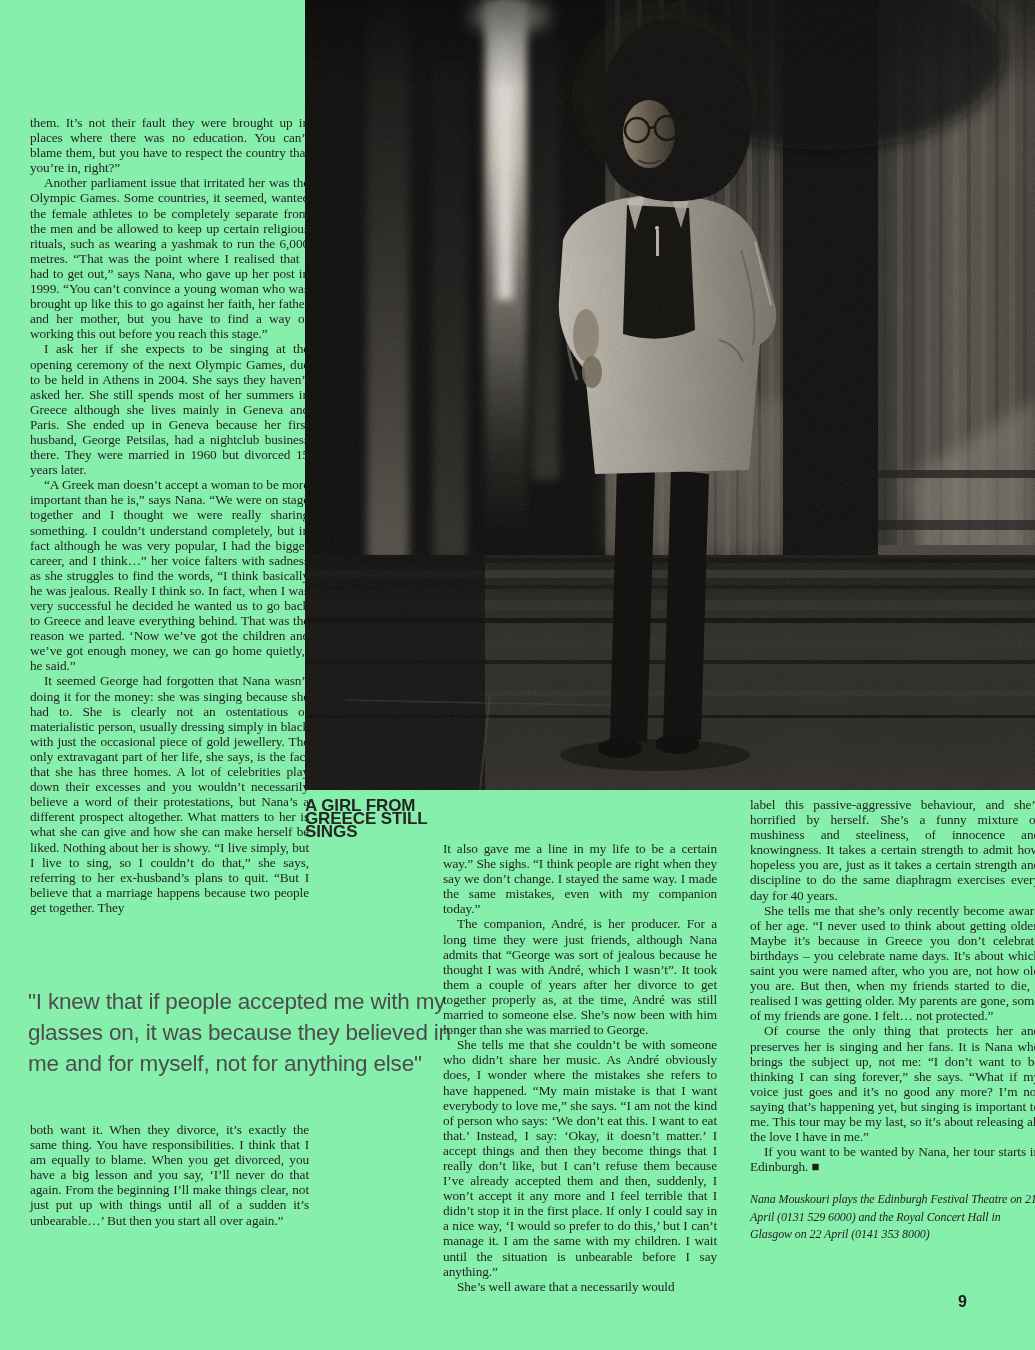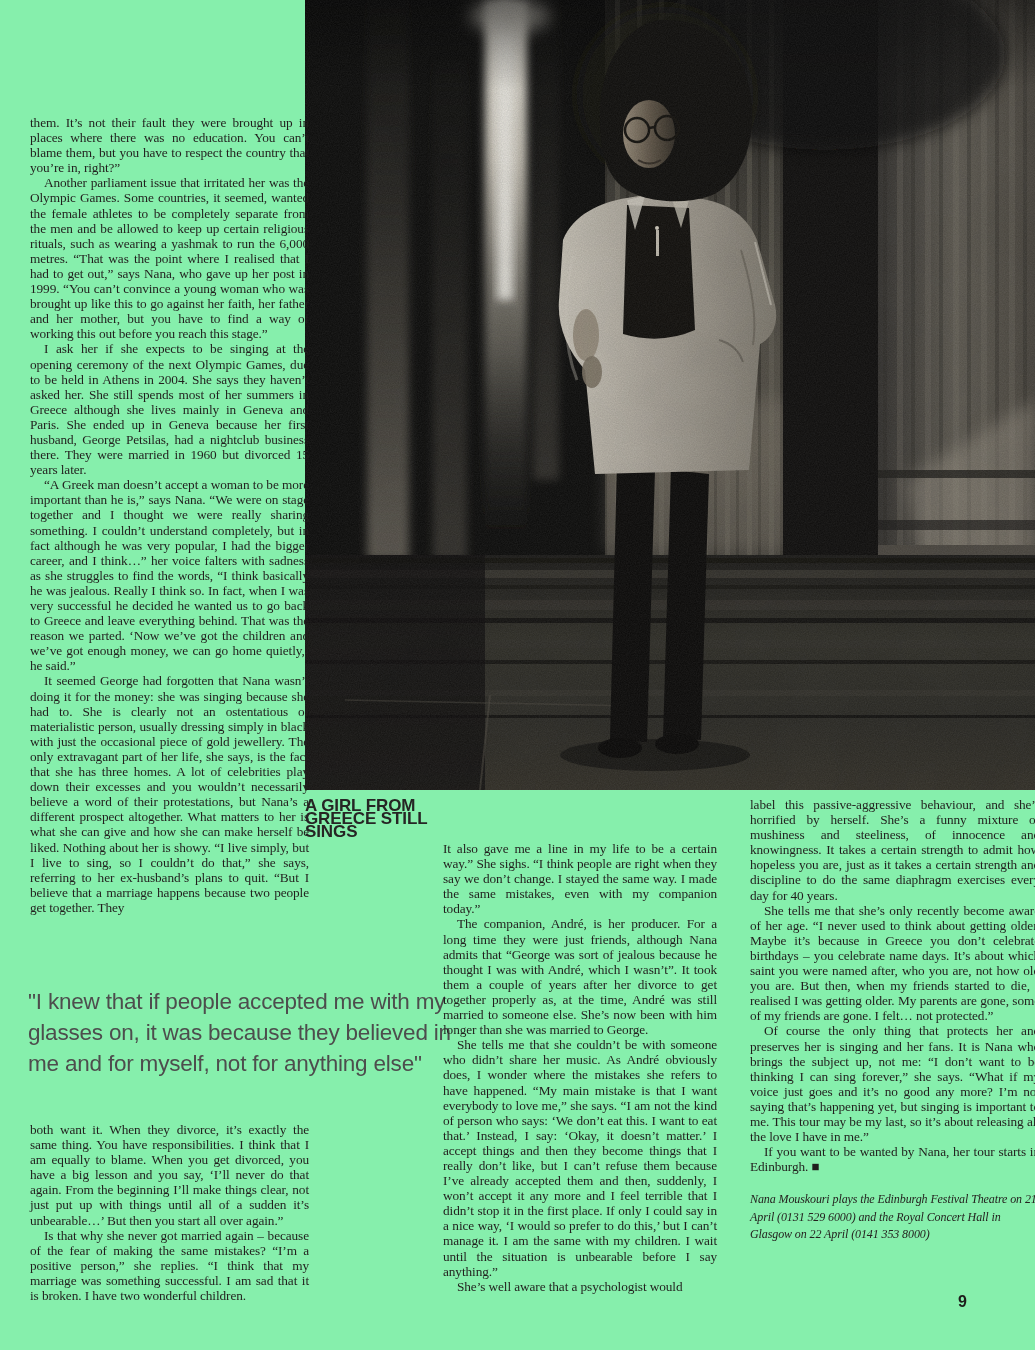--- a/index.html
+++ b/index.html
@@ -181,32 +181,31 @@
       <p>Another parliament issue that irritated her was the Olympic Games. Some countries, it seemed, wanted the female athletes to be completely separate from the men and be allowed to keep up certain religious rituals, such as wearing a yashmak to run the 6,000 metres. “That was the point where I realised that I had to get out,” says Nana, who gave up her post in 1999. “You can’t convince a young woman who was brought up like this to go against her faith, her father and her mother, but you have to find a way of working this out before you reach this stage.”</p>
       <p>I ask her if she expects to be singing at the opening ceremony of the next Olympic Games, due to be held in Athens in 2004. She says they haven’t asked her. She still spends most of her summers in Greece although she lives mainly in Geneva and Paris. She ended up in Geneva because her first husband, George Petsilas, had a nightclub business there. They were married in 1960 but divorced 15 years later.</p>
       <p>“A Greek man doesn’t accept a woman to be more important than he is,” says Nana. “We were on stage together and I thought we were really sharing something. I couldn’t understand completely, but in fact although he was very popular, I had the bigger career, and I think…” her voice falters with sadness as she struggles to find the words, “I think basically he was jealous. Really I think so. In fact, when I was very successful he decided he wanted us to go back to Greece and leave everything behind. That was the reason we parted. ‘Now we’ve got the children and we’ve got enough money, we can go home quietly,’ he said.”</p>
       <p>It seemed George had forgotten that Nana wasn’t doing it for the money: she was singing because she had to. She is clearly not an ostentatious or materialistic person, usually dressing simply in black with just the occasional piece of gold jewellery. The only extravagant part of her life, she says, is the fact that she has three homes. A lot of celebrities play down their excesses and you wouldn’t necessarily believe a word of their protestations, but Nana’s a different prospect altogether. What matters to her is what she can give and how she can make herself be liked. Nothing about her is showy. “I live simply, but I live to sing, so I couldn’t do that,” she says, referring to her ex-husband’s plans to quit. “But I believe that a marriage happens because two people get together. They</p>
     </div>
 
   <div class="pullquote">"I knew that if people accepted me with my glasses on, it was because they believed in me and for myself, not for anything else"</div>
 
   <div class="body-col" id="col1bottom">
       <p>both want it. When they divorce, it’s exactly the same thing. You have responsibilities. I think that I am equally to blame. When you get divorced, you have a big lesson and you say, ‘I’ll never do that again. From the beginning I’ll make things clear, not just put up with things until all of a sudden it’s unbearable…’ But then you start all over again.”</p>
-      <p>Is that why she never got married again – because of the fear of making the same mistakes? “I’m a positive person,” she replies. “I think that my marriage was something successful. I am sad that it is broken. I have two wonderful children.</p>
     </div>
 
   <div class="caption">
     <div>A GIRL FROM GREECE STILL SINGS</div>
   </div>
 
   <div class="body-col" id="col2">
       <p>It also gave me a line in my life to be a certain way.” She sighs. “I think people are right when they say we don’t change. I stayed the same way. I made the same mistakes, even with my companion today.”</p>
       <p>The companion, André, is her producer. For a long time they were just friends, although Nana admits that “George was sort of jealous because he thought I was with André, which I wasn’t”. It took them a couple of years after her divorce to get together properly as, at the time, André was still married to someone else. She’s now been with him longer than she was married to George.</p>
       <p>She tells me that she couldn’t be with someone who didn’t share her music. As André obviously does, I wonder where the mistakes she refers to have happened. “My main mistake is that I want everybody to love me,” she says. “I am not the kind of person who says: ‘We don’t eat this. I want to eat that.’ Instead, I say: ‘Okay, it doesn’t matter.’ I accept things and then they become things that I really don’t like, but I can’t refuse them because I’ve already accepted them and then, suddenly, I won’t accept it any more and I feel terrible that I didn’t stop it in the first place. If only I could say in a nice way, ‘I would so prefer to do this,’ but I can’t manage it. I am the same with my children. I wait until the situation is unbearable before I say anything.”</p>
-      <p>She’s well aware that a psychologist would</p>
+      <p>She’s well aware that a necessarily would</p>
     </div>
 
   <div class="body-col" id="col3">
     <div>
         <p>label this passive-aggressive behaviour, and she’s horrified by herself. She’s a funny mixture of mushiness and steeliness, of innocence and knowingness. It takes a certain strength to admit how hopeless you are, just as it takes a certain strength and discipline to do the same diaphragm exercises every day for 40 years.</p>
         <p>She tells me that she’s only recently become aware of her age. “I never used to think about getting older. Maybe it’s because in Greece you don’t celebrate birthdays – you celebrate name days. It’s about which saint you were named after, who you are, not how old you are. But then, when my friends started to die, I realised I was getting older. My parents are gone, some of my friends are gone. I felt… not protected.”</p>
         <p>Of course the only thing that protects her and preserves her is singing and her fans. It is Nana who brings the subject up, not me: “I don’t want to be thinking I can sing forever,” she says. “What if my voice just goes and it’s no good any more? I’m not saying that’s happening yet, but singing is important to me. This tour may be my last, so it’s about releasing all the love I have in me.”</p>
         <p>If you want to be wanted by Nana, her tour starts in Edinburgh. ■</p>
       </div>
     <div class="credit">Nana Mouskouri plays the Edinburgh Festival Theatre on 21 April (0131 529 6000) and the Royal Concert Hall in Glasgow on 22 April (0141 353 8000)</div>

